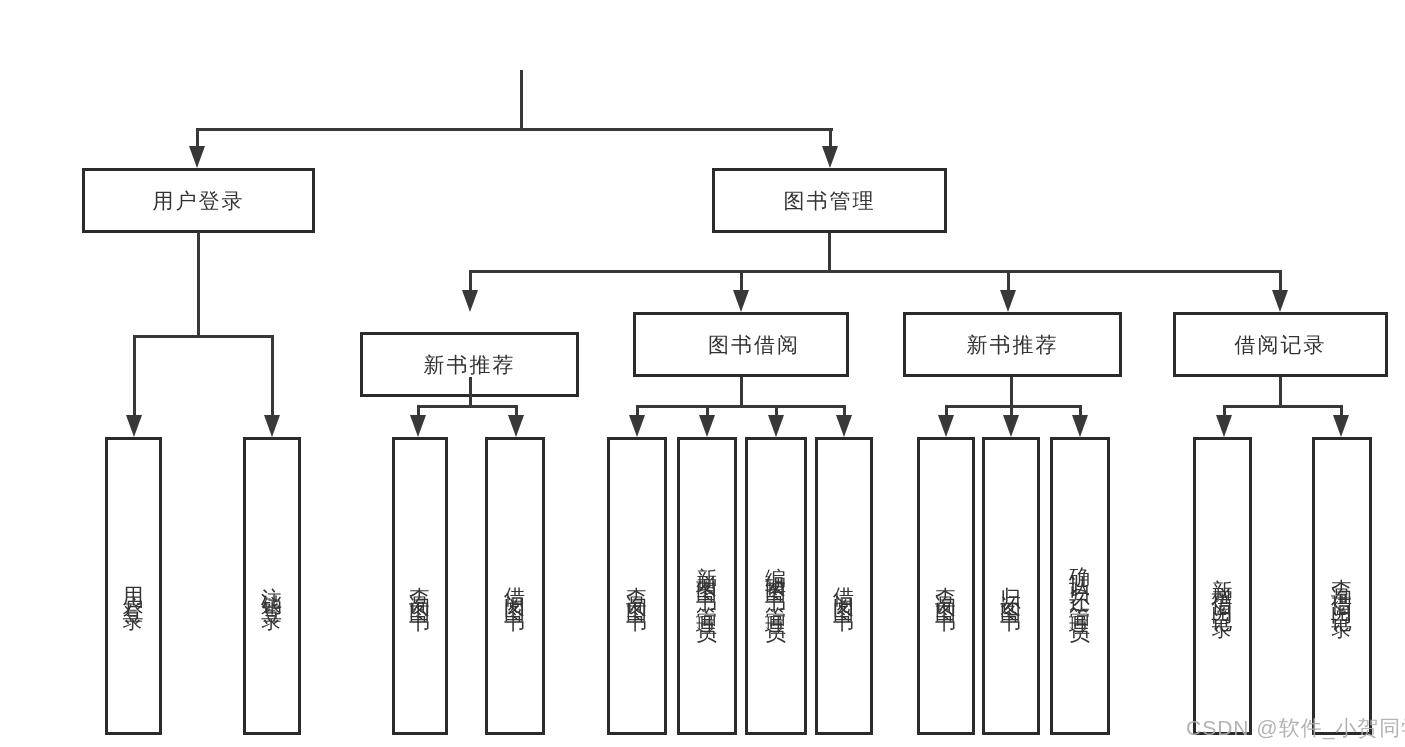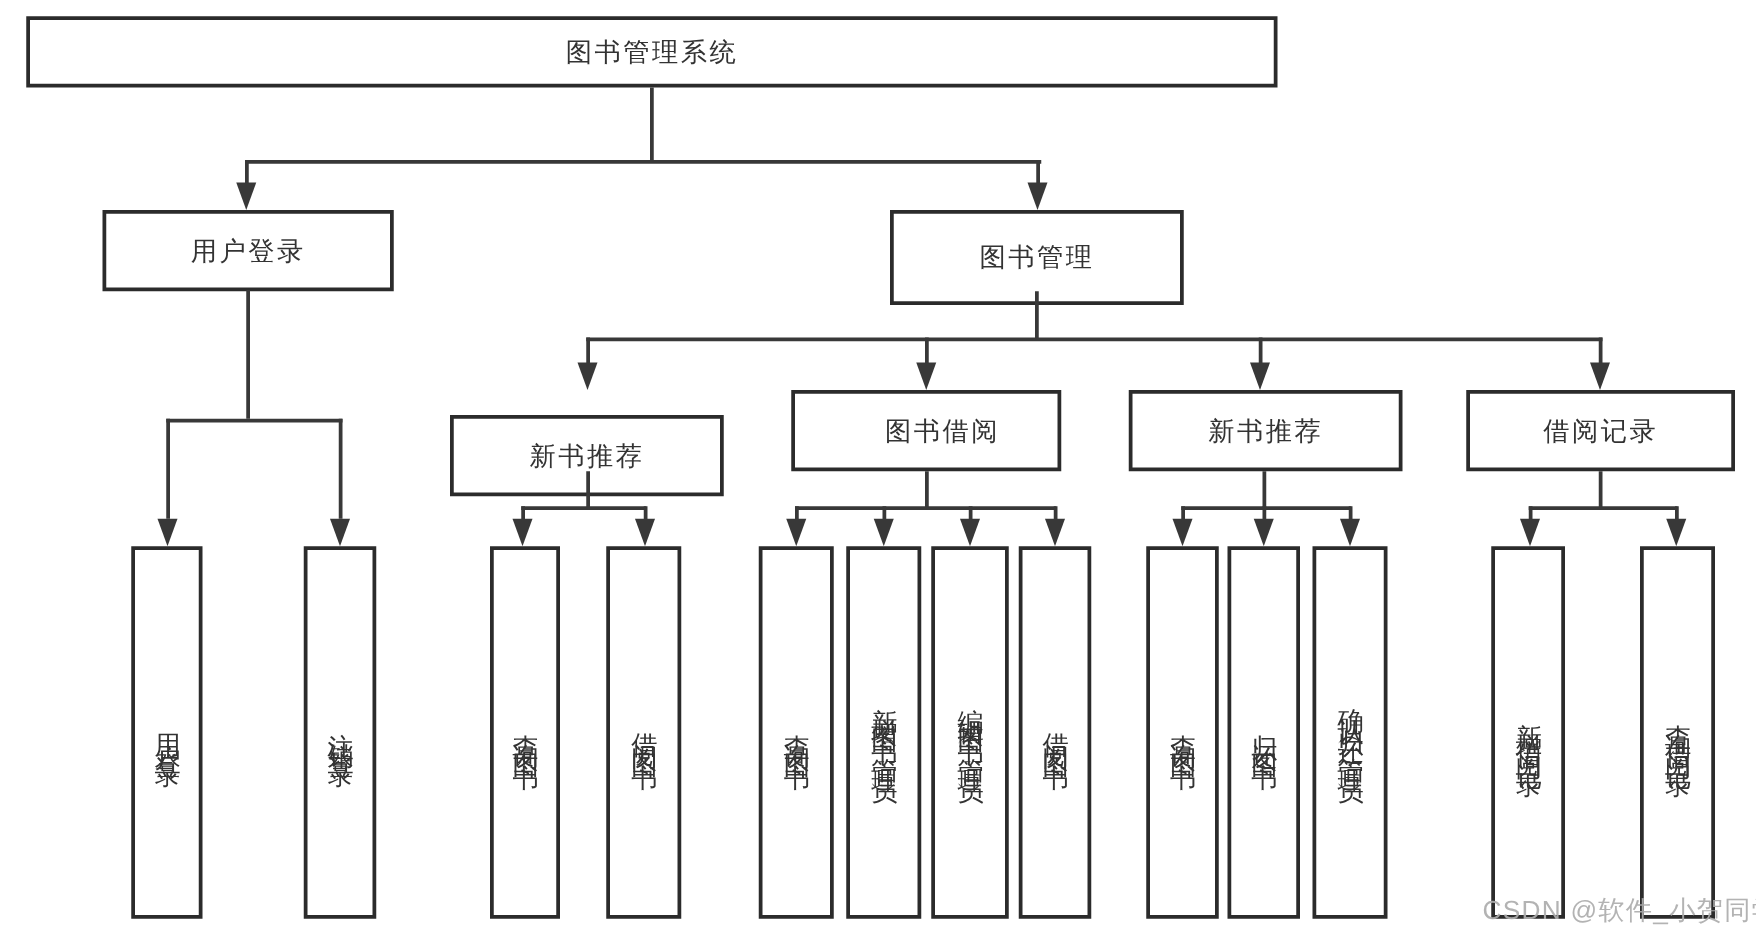--- a/index.html
+++ b/index.html
@@ -27,31 +27,30 @@
     position:absolute;left:1186px;top:714px;
     font-size:21px;letter-spacing:1px;color:rgba(172,172,172,0.92);
     white-space:nowrap;
   }
 </style>
 </head>
 <body>
 
 <div class="stage">
 
-  <div class="node" style="left:21px;top:13px;width:1001px;height:57px;">图书管理系统</div>
 
   <div class="ln" style="left:520px;top:70px;width:3px;height:58px;"></div>
   <div class="ln" style="left:196px;top:128px;width:637px;height:3px;"></div>
   <div class="ln" style="left:196px;top:128px;width:3px;height:20px;"></div>
   <div class="head" style="left:189px;top:146px;"></div>
   <div class="ln" style="left:829px;top:128px;width:3px;height:20px;"></div>
   <div class="head" style="left:822px;top:146px;"></div>
 
   <div class="node" style="left:82px;top:168px;width:233px;height:65px;">用户登录</div>
-  <div class="node" style="left:712px;top:168px;width:235px;height:76px;">图书管理</div>
+  <div class="node" style="left:712px;top:168px;width:235px;height:65px;">图书管理</div>
 
   <div class="ln" style="left:197px;top:232px;width:3px;height:103px;"></div>
   <div class="ln" style="left:133px;top:335px;width:141px;height:3px;"></div>
   <div class="ln" style="left:133px;top:335px;width:3px;height:80px;"></div>
   <div class="head" style="left:126px;top:415px;"></div>
   <div class="ln" style="left:271px;top:335px;width:3px;height:80px;"></div>
   <div class="head" style="left:264px;top:415px;"></div>
 
   <div class="ln" style="left:828px;top:233px;width:3px;height:38px;"></div>
   <div class="ln" style="left:469px;top:270px;width:813px;height:3px;"></div>

